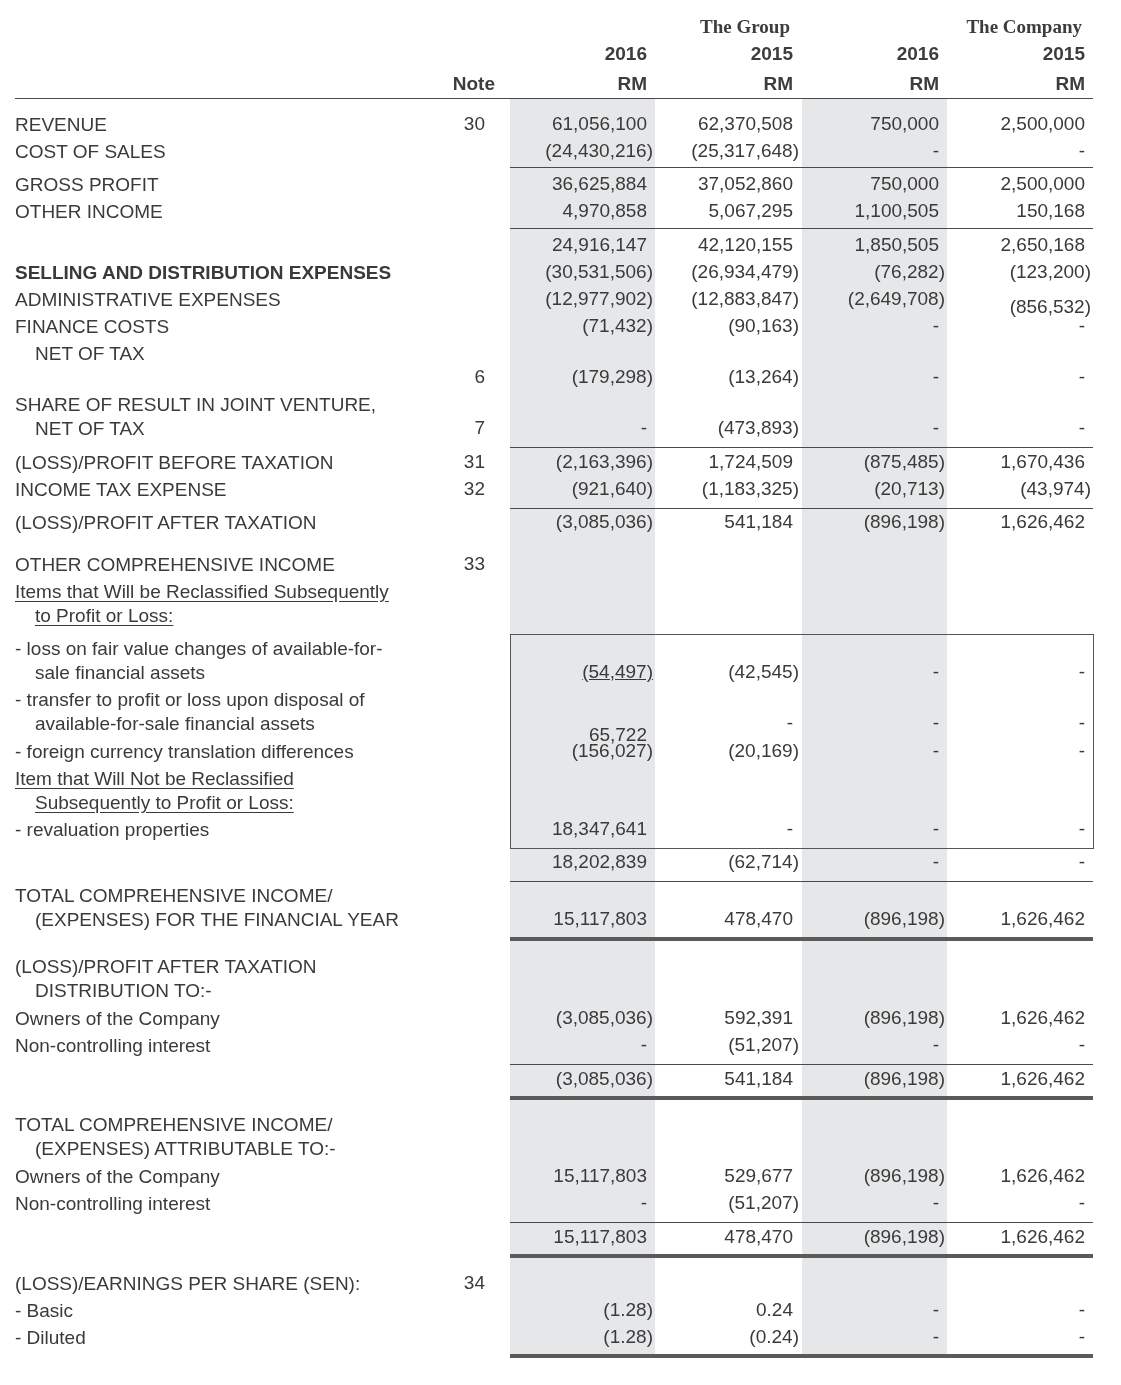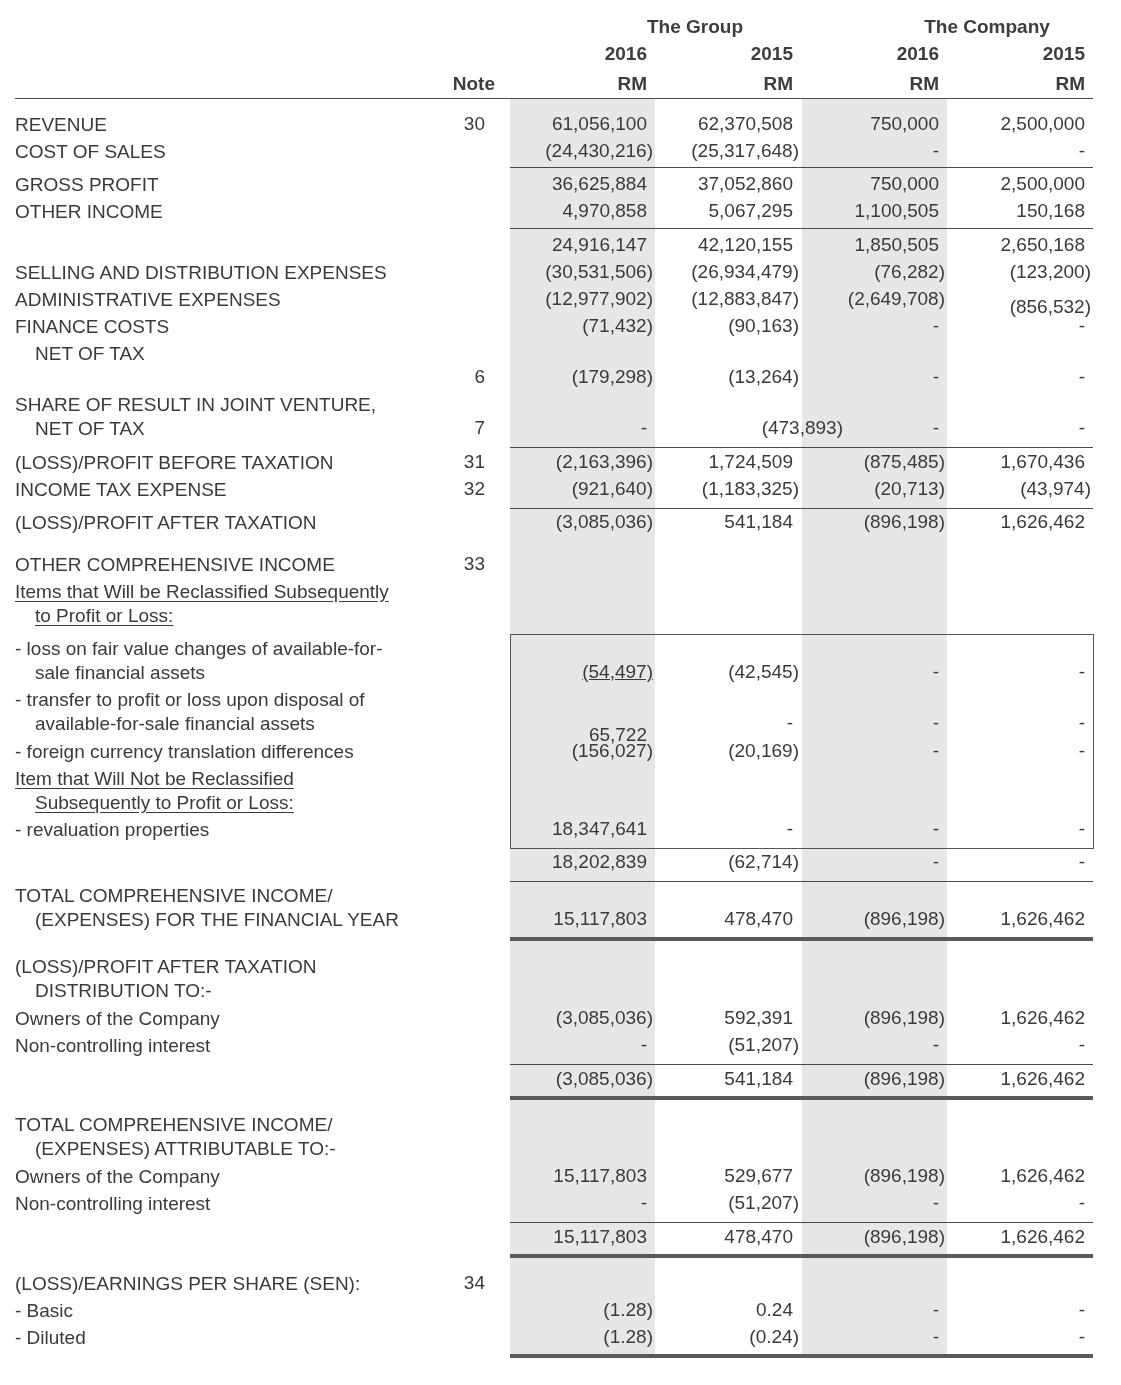--- a/index.html
+++ b/index.html
@@ -1,20 +1,20 @@
 <!DOCTYPE html>
 <html><head>
 <meta charset="utf-8">
 <style>
   html, body { margin:0; padding:0; background:#ffffff; }
   body { width:1121px; height:1385px; position:relative; overflow:hidden;
          font-family:"Liberation Sans", sans-serif; color:#3a3a3a; font-size:19px; }
   .shade { position:absolute; top:99px; height:1258px; width:145px; background:#e6e7e9; }
   .hdr { position:absolute; font-size:19px; font-weight:bold; color:#3d3d3d; text-align:right; }
-  .hdr-c { text-align:center; }
+  .hdr-c { text-align:right;font-family:Liberation Serif, serif; }
   .lbl { position:absolute; left:15px; white-space:nowrap; line-height:24px; }
   .lbl .ind { padding-left:20px; }
   .u { text-decoration:underline; text-underline-offset:3px; }
   .note { position:absolute; width:40px; left:445px; text-align:right; }
   .num { position:absolute; text-align:right; white-space:nowrap; }
   .c1 { left:510px; width:143px; }
   .c2 { left:656px; width:143px; }
   .c3 { left:802px; width:143px; }
   .c4 { left:948px; width:143px; }
   .pos { padding-right:6px; box-sizing:border-box; }
@@ -82,21 +82,21 @@
       <div>OTHER INCOME</div>
     </div>
     <div class="num c1 pos" style="top: 200px;">4,970,858</div>
     <div class="num c2 pos" style="top: 200px;">5,067,295</div>
     <div class="num c3 pos" style="top: 200px;">1,100,505</div>
     <div class="num c4 pos" style="top: 200px;">150,168</div>
     <div class="num c1 pos" style="top: 234px;">24,916,147</div>
     <div class="num c2 pos" style="top: 234px;">42,120,155</div>
     <div class="num c3 pos" style="top: 234px;">1,850,505</div>
     <div class="num c4 pos" style="top: 234px;">2,650,168</div>
-    <div class="lbl" style="top: 261px;">
+    <div class="lbl" style="top: 261px; font-weight: bold;">
       <div>SELLING AND DISTRIBUTION EXPENSES</div>
     </div>
     <div class="num c1" style="top: 261px;">(30,531,506)</div>
     <div class="num c2" style="top: 261px;">(26,934,479)</div>
     <div class="num c3" style="top: 261px;">(76,282)</div>
     <div class="num c4" style="top: 261px;">(123,200)</div>
     <div class="lbl" style="top: 288px;">
       <div>ADMINISTRATIVE EXPENSES</div>
     </div>
     <div class="num c1" style="top: 288px;">(12,977,902)</div>
@@ -117,21 +117,21 @@
     <div class="num c1" style="top: 366px;">(179,298)</div>
     <div class="num c2" style="top: 366px;">(13,264)</div>
     <div class="num c3 pos" style="top: 366px;">-</div>
     <div class="num c4 pos" style="top: 366px;">-</div>
     <div class="lbl" style="top: 393px;">
       <div>SHARE OF RESULT IN JOINT VENTURE,</div>
       <div class="ind">NET OF TAX</div>
     </div>
     <div class="note" style="top: 417px;">7</div>
     <div class="num c1 pos" style="top: 417px;">-</div>
-    <div class="num c2" style="top: 417px; margin-left: 44px;">(473,893)</div>
+    <div class="num c2" style="top: 417px;">(473,893)</div>
     <div class="num c3 pos" style="top: 417px;">-</div>
     <div class="num c4 pos" style="top: 417px;">-</div>
     <div class="lbl" style="top: 451px;">
       <div>(LOSS)/PROFIT BEFORE TAXATION</div>
     </div>
     <div class="note" style="top: 451px;">31</div>
     <div class="num c1" style="top: 451px;">(2,163,396)</div>
     <div class="num c2 pos" style="top: 451px;">1,724,509</div>
     <div class="num c3" style="top: 451px;">(875,485)</div>
     <div class="num c4 pos" style="top: 451px;">1,670,436</div>

